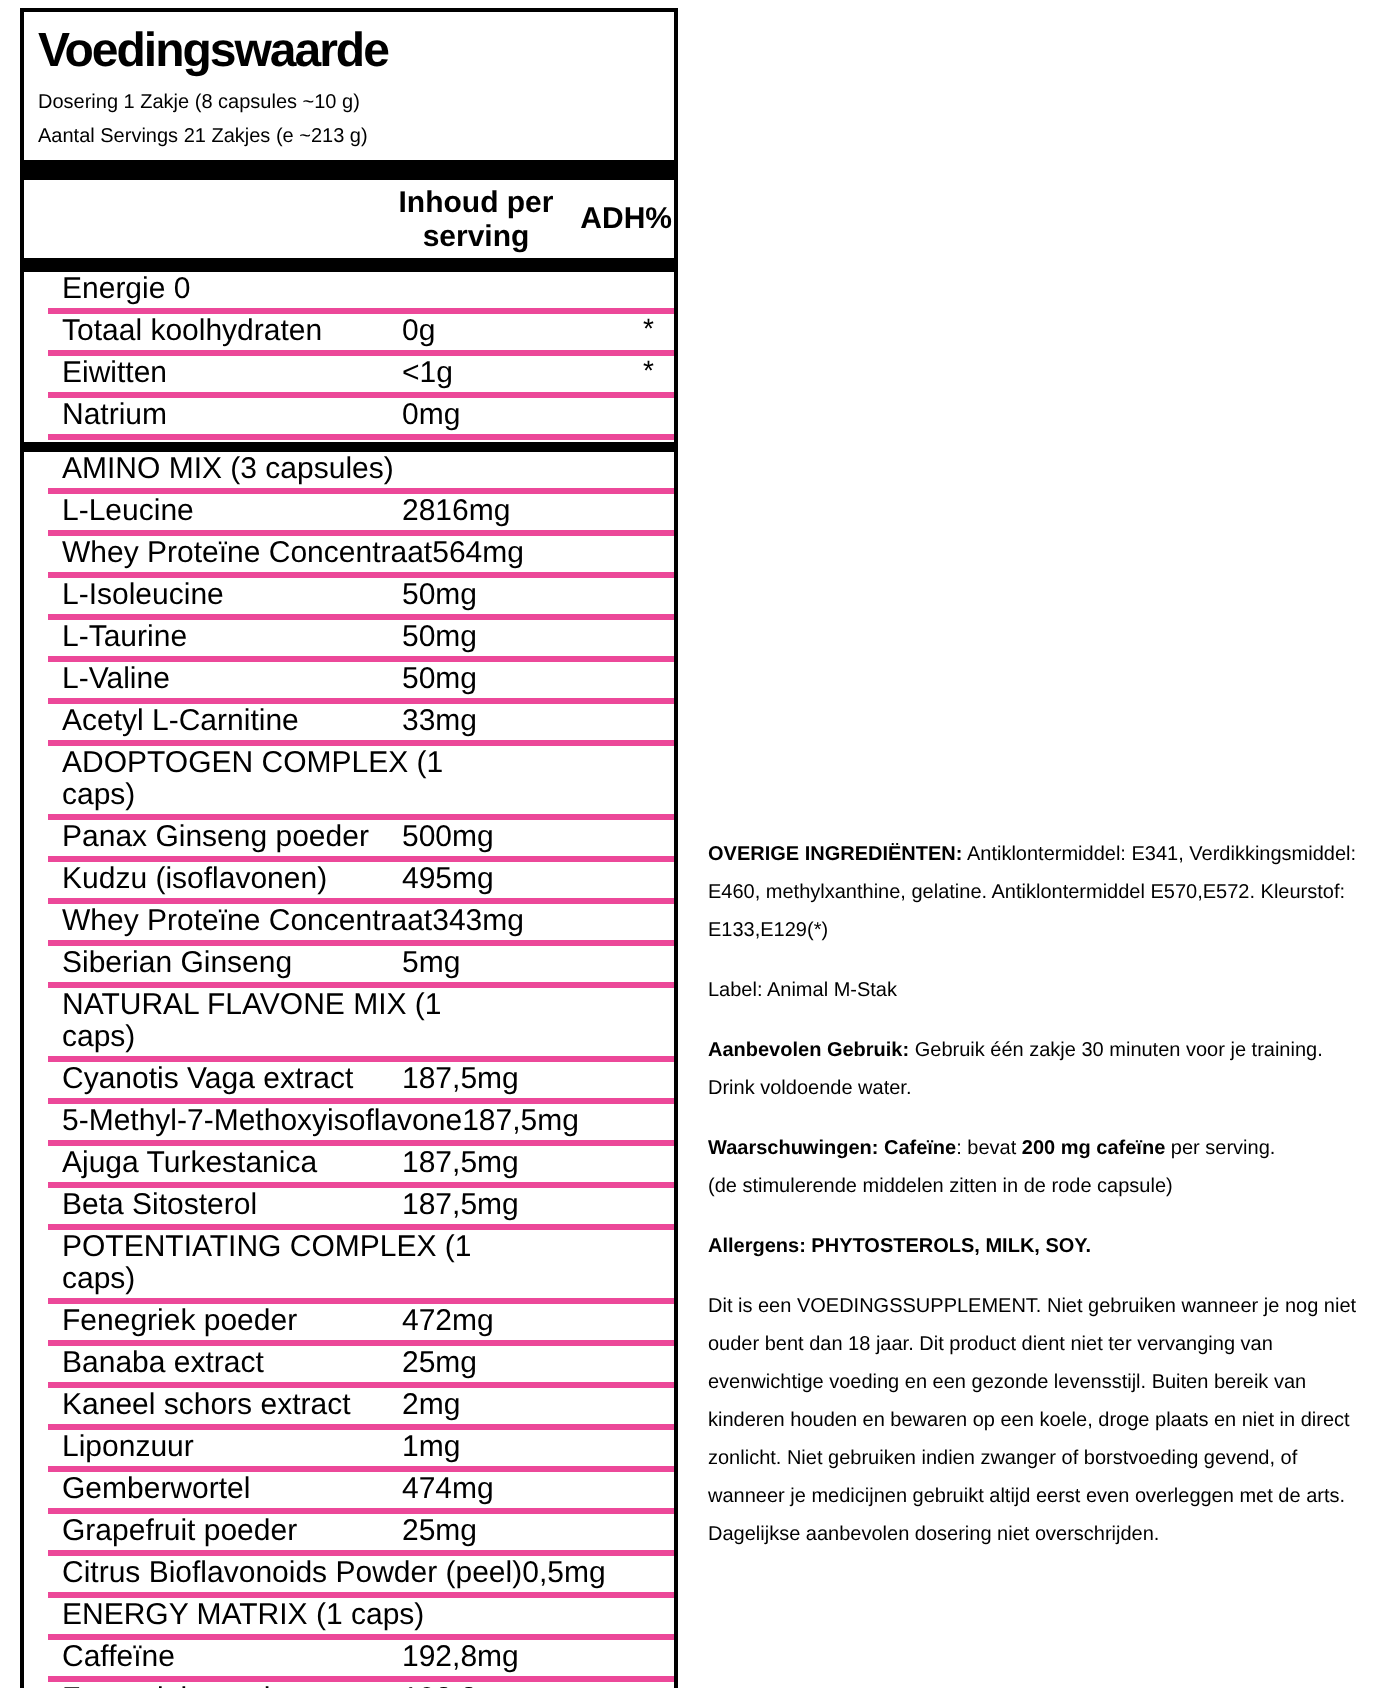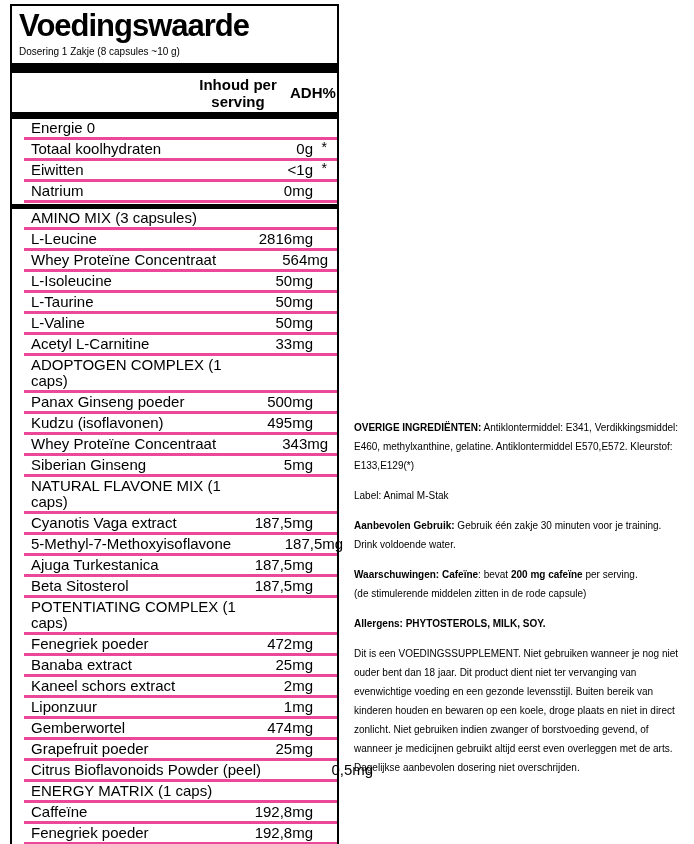--- a/index.html
+++ b/index.html
@@ -4,56 +4,57 @@
 <style>
   * { margin:0; padding:0; box-sizing:border-box; }
   html,body { width:694px; height:844px; background:#fff; color:#000;
     font-family:"Liberation Sans", sans-serif; }
   body { position:relative; overflow:hidden; }
 
   .panel { position:absolute; left:10px; top:4px; width:329px;
     border:2px solid #000; background:#fff; }
   .pad { padding-left:7px; padding-right:5px; }
 
-  .title { font-size:31px; font-weight:bold; letter-spacing:-1px;
+  .title { font-size:24px; font-weight:bold; letter-spacing:-1px;
     line-height:34px; padding-top:3px; }
   .serving-line { font-size:10px; line-height:17px; }
 
   .bar { background:#000; }
   .bar-lg { height:10px; margin-top:3px; }
   .bar-md { height:7px; }
   .bar-sm { height:5px; margin-top:1px; }
   .bar-ft { height:8px; margin-top:2px; }
 
   .colhead { display:flex; align-items:center; min-height:39px;
     font-weight:bold; font-size:15px; padding:2px 4px 2px 7px; }
   .ch-spacer { flex:0 0 163px; }
   .ch-value { flex:0 0 112px; display:flex; justify-content:center; }
   .ch-value span { width:86px; text-align:center; line-height:17px; }
-  .ch-adh { flex:0 0 46px; margin-left:-4px; text-align:left; }
+  .ch-adh { flex:0 0 46px; margin-left:-4px; text-align:right; }
 
   .row { display:flex; align-items:center; border-bottom:3px solid #ec4899;
     padding:1px 4px 1px 7px; font-size:15px; line-height:16px; min-height:19px;margin-left:12px; }
   .row .lbl { flex:0 0 auto; min-width:170px; white-space:nowrap; }
-  .row .val { flex:0 0 112px; text-align:right; }
+  .row .val { flex:0 0 112px; text-align:left; }
   .row .adh { flex:1; text-align:right; padding-right:6px;
     align-self:flex-start; font-size:14px; line-height:12px; }
   .row.section .lbl { min-width:0; max-width:218px; white-space:normal; }
 
   .sidebar { position:absolute; left:354px; top:418px; width:331px; }
   .para { font-size:10px; line-height:19px; margin-bottom:11px;
     white-space:pre-line; }
   .para b { font-weight:bold; }
 </style>
 </head>
 <body>
 
 <div class="panel">
   <div class="title pad">Voedingswaarde</div>
   <div class="serving-line pad">Dosering 1 Zakje (8 capsules ~10 g)</div>
+  <div class="serving-line pad">Aantal Servings 21 Zakjes (e ~213 g)</div>
   <div class="bar bar-lg"></div>
   <div class="colhead">
     <div class="ch-spacer"></div>
     <div class="ch-value">
       <span>Inhoud per serving</span>
     </div>
     <div class="ch-adh">ADH%</div>
   </div>
   <div class="bar bar-md"></div>
   <div id="basic-rows">

